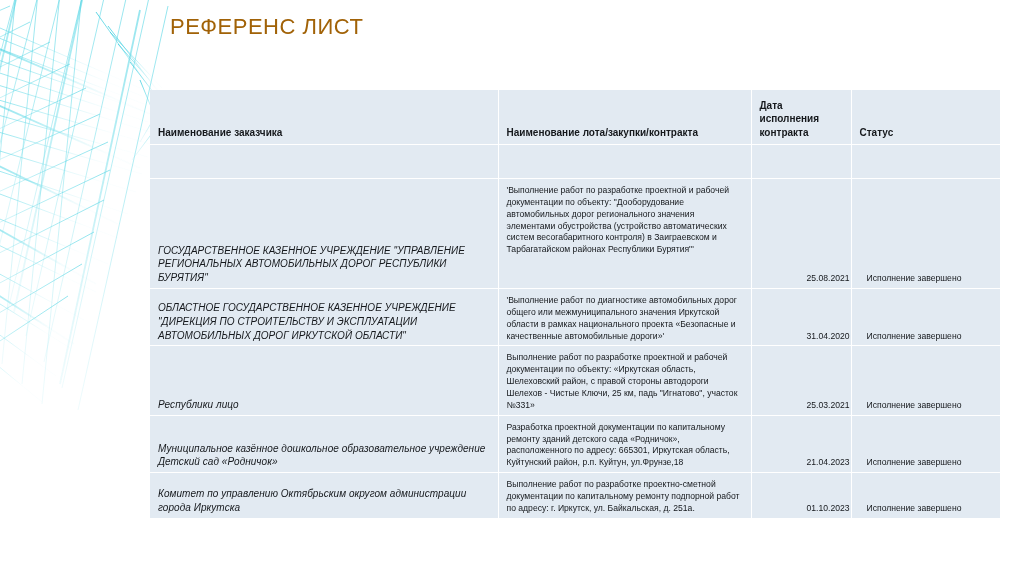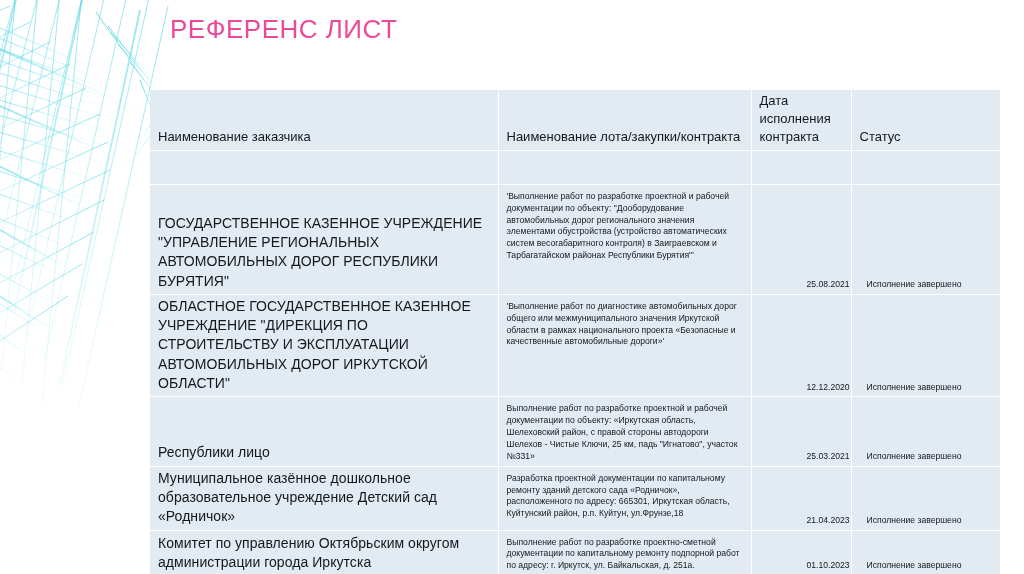--- a/index.html
+++ b/index.html
@@ -35,23 +35,23 @@
   #mesh-decoration svg {
     display: block;
     width: 100%;
     height: 100%;
   }
   
   #page-title {
     position: absolute;
     left: 170px;
     top: 14px;
-    font-size: 26px;
+    font-size: 22px;
     letter-spacing: 0.5px;
-    color: #ec4899;
+    color: #a16207;
     font-weight: 400;
     z-index: 3;
     white-space: nowrap;
   }
   
   #reference-table {
     position: absolute;
     left: 150px;
     top: 90px;
     width: 850px;
@@ -73,32 +73,33 @@
     border-right: 1.4px solid #ffffff;
     border-bottom: 1.4px solid #ffffff;
     vertical-align: bottom;
     padding: 2px 6px 3px 8px;
     line-height: 1.38;
     text-align: left;
     font-weight: normal;
   }
   #reference-table th {
     height: 48px;
-    font-weight: normal;
-    font-size: 13px;
+    font-weight: bold;
+    font-size: 10px;
     vertical-align: bottom;
     padding-bottom: 4px;
   }
   #reference-table tr.spacer-row td {
     height: 28px;
     border-bottom: 1.4px solid #ffffff;
   }
   #reference-table td.cell-customer {
-    font-size: 14px;
+    font-size: 10px;
     letter-spacing: 0.05px;
+    font-style: italic;
   }
   #reference-table td.cell-contract {
     vertical-align: top;
     padding-top: 6px;
     font-size: 8.6px;
     margin-left: 25px;
   }
   #reference-table td.cell-date {
     text-align: right;
     padding-right: 1px;
@@ -230,21 +231,21 @@
       </tr>
       <tr class="row-tall">
         <td class="cell-customer">ГОСУДАРСТВЕННОЕ КАЗЕННОЕ УЧРЕЖДЕНИЕ "УПРАВЛЕНИЕ РЕГИОНАЛЬНЫХ АВТОМОБИЛЬНЫХ ДОРОГ РЕСПУБЛИКИ БУРЯТИЯ"</td>
         <td class="cell-contract">'Выполнение работ по разработке проектной и рабочей документации по объекту: "Дооборудование автомобильных дорог регионального значения элементами обустройства (устройство автоматических систем весогабаритного контроля) в Заиграевском и Тарбагатайском районах Республики Бурятия"'</td>
         <td class="cell-date">25.08.2021</td>
         <td class="cell-status">Исполнение завершено</td>
       </tr>
       <tr>
         <td class="cell-customer">ОБЛАСТНОЕ ГОСУДАРСТВЕННОЕ КАЗЕННОЕ УЧРЕЖДЕНИЕ "ДИРЕКЦИЯ ПО СТРОИТЕЛЬСТВУ И ЭКСПЛУАТАЦИИ АВТОМОБИЛЬНЫХ ДОРОГ ИРКУТСКОЙ ОБЛАСТИ"</td>
         <td class="cell-contract">'Выполнение работ по диагностике автомобильных дорог общего или межмуниципального значения Иркутской области в рамках национального проекта «Безопасные и качественные автомобильные дороги»'</td>
-        <td class="cell-date">12.12.2020</td>
+        <td class="cell-date">31.04.2020</td>
         <td class="cell-status">Исполнение завершено</td>
       </tr>
       <tr>
         <td class="cell-customer">Республики лицо</td>
         <td class="cell-contract">Выполнение работ по разработке проектной  и рабочей документации по объекту: «Иркутская область, Шелеховский район, с правой стороны автодороги Шелехов - Чистые Ключи, 25 км, падь "Игнатово", участок №331»</td>
         <td class="cell-date">25.03.2021</td>
         <td class="cell-status">Исполнение завершено</td>
       </tr>
       <tr>
         <td class="cell-customer">Муниципальное казённое дошкольное образовательное учреждение Детский сад «Родничок»</td>

